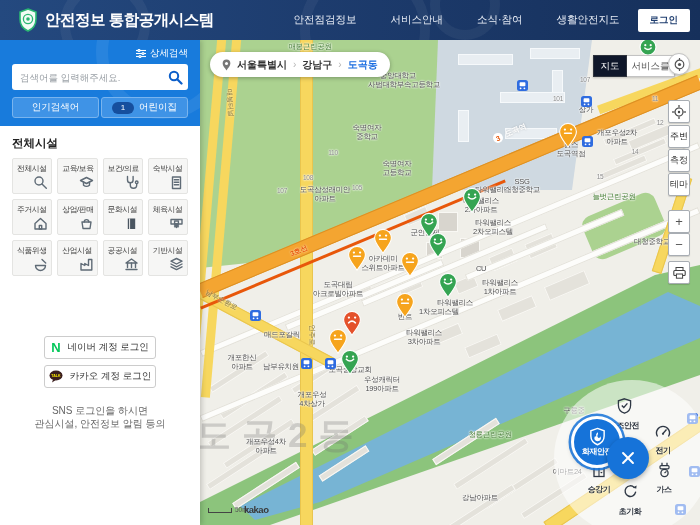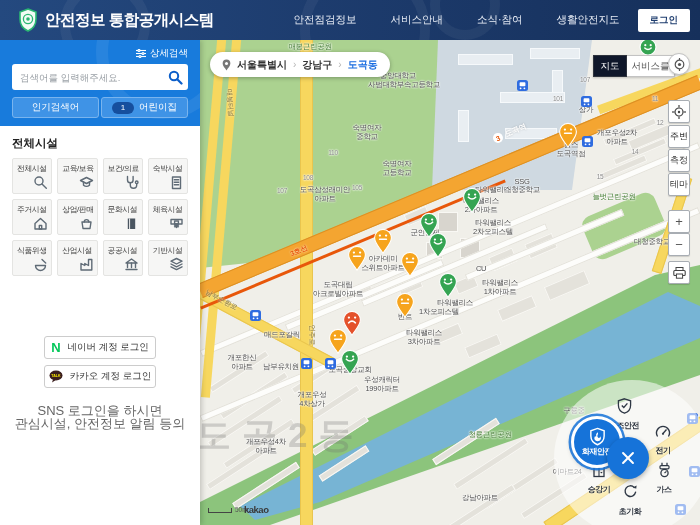--- a/index.html
+++ b/index.html
@@ -30,21 +30,21 @@
 .btn-row{position:absolute;left:12px;top:57px;width:176px;display:flex;gap:2px;z-index:3}
 .blue-btn{flex:1;height:21px;background:#3f93e6;border:1px solid #79b4ee;border-radius:3px;color:#fff;font-size:9.5px;display:flex;align-items:center;justify-content:center;gap:5px;cursor:pointer;font-family:inherit}
 .badge-pill{background:#164f9e;border-radius:7px;min-width:22px;height:12px;font-size:8px;display:flex;align-items:center;justify-content:center;color:#fff}
 .fac-title{margin:10px 12px 7px;font-size:11.5px;font-weight:bold;color:#222}
 .cat-grid{display:grid;grid-template-columns:repeat(4,1fr);gap:5px;margin:0 12px}
 .cat{position:relative;background:#f6f6f5;border:1px solid #e4e4e2;border-radius:2px;height:36px;cursor:pointer}
 .cat-label{position:absolute;top:4px;left:4px;font-size:7.8px;color:#3c3c3c;letter-spacing:-.4px;white-space:nowrap}
 .cat-icon{position:absolute;right:3px;bottom:3px;width:15px;height:15px}
 .sns-btn{position:absolute;left:44px;width:112px;height:23px;background:#fff;border:1px solid #ccc;border-radius:3px;display:flex;align-items:center;justify-content:center;gap:7px;font-size:9.5px;color:#333;cursor:pointer;font-family:inherit}
 .naver-n{color:#03c75a;font-weight:bold;font-size:13px;line-height:1}
-.sns-note{position:absolute;left:0;top:364px;width:200px;text-align:center;font-size:13px;color:#666;line-height:13px}
+.sns-note{position:absolute;left:0;top:364px;width:200px;text-align:center;font-size:10px;color:#666;line-height:13px}
 
 
 .map{position:absolute;left:200px;top:40px;width:500px;height:485px;background:#f0efe9;overflow:hidden}
 .poly{position:absolute}
 .bld{position:absolute;background:#e4e2db;border:1px solid #f9f8f4;z-index:4}
 .bld.s{background:#e9eef2;border-color:#f6f9fb}
 .bld.t{background:#d8d5ce}
 .mlabel{position:absolute;transform:translate(-50%,-50%);font-size:7.5px;color:#4c4c4c;white-space:nowrap;text-shadow:0 0 2px #fff,0 0 2px #fff,0 0 2px #fff;z-index:30;letter-spacing:-.3px}
 .mlabel.park{color:#3f7a2e}
 .mlabel.num{color:#8a8a8a;font-size:6.5px}

